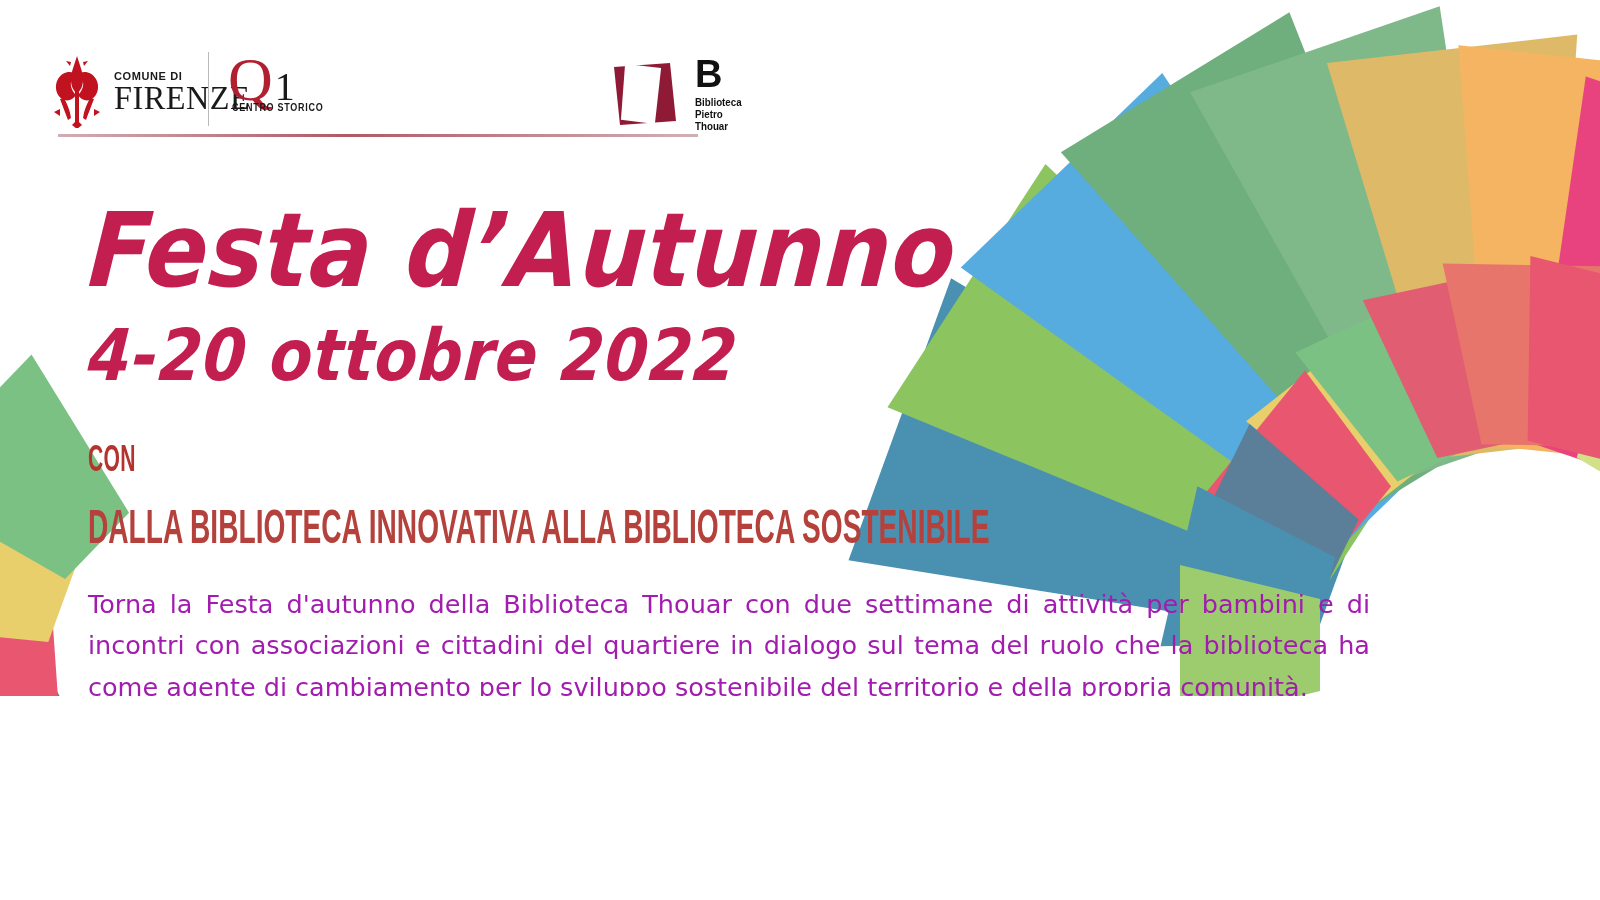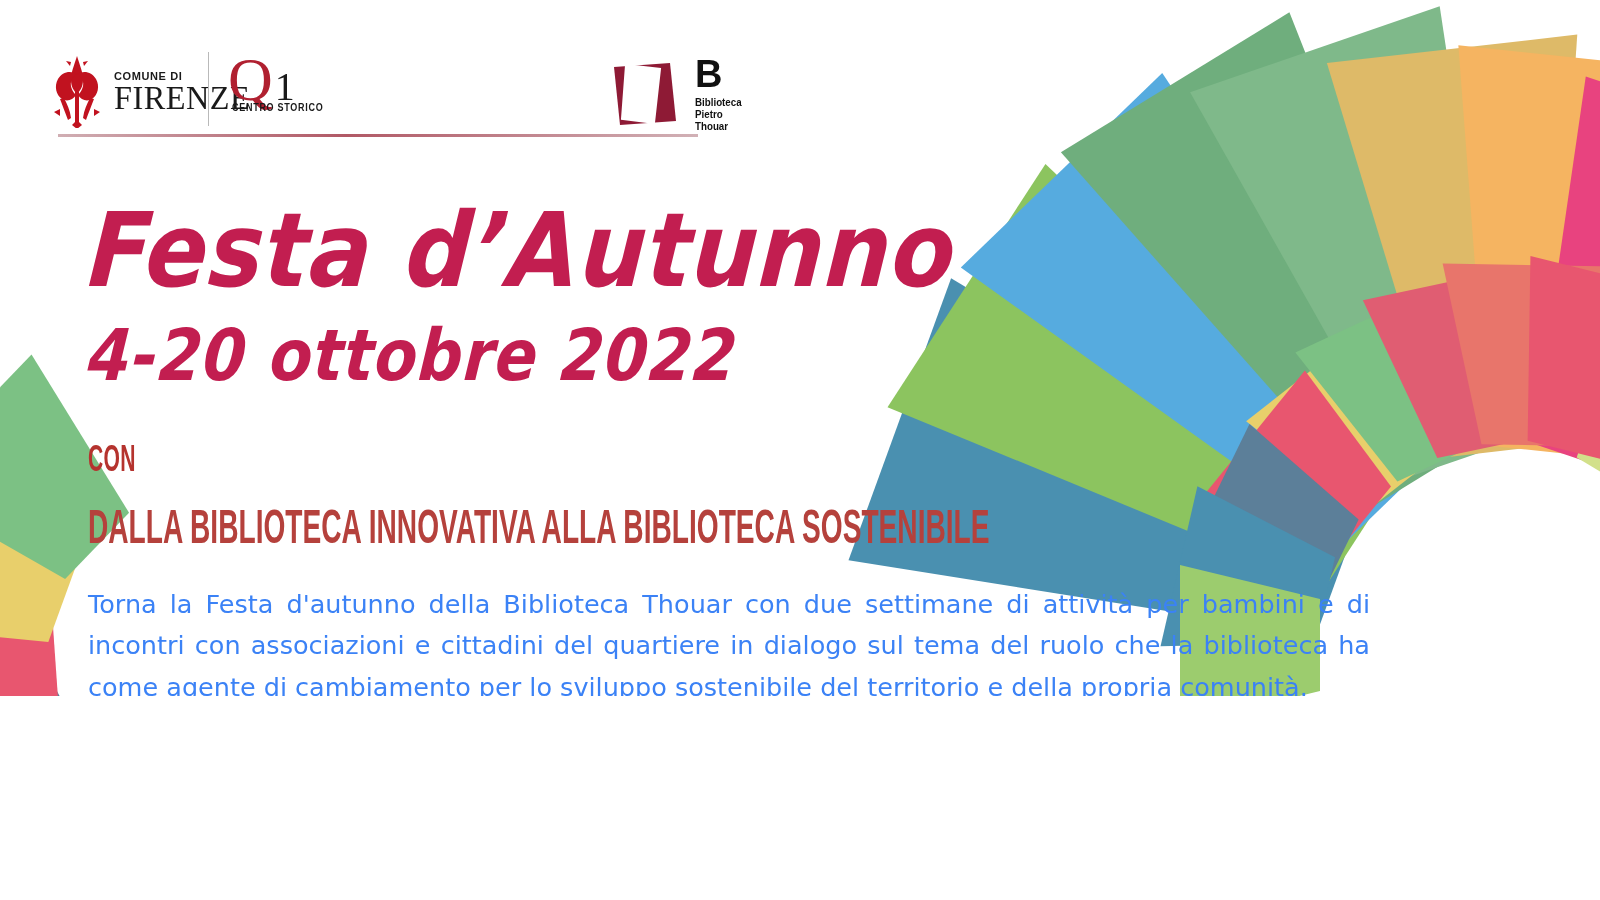--- a/index.html
+++ b/index.html
@@ -186,21 +186,21 @@
 
   
   #body-text {
     position: absolute;
     left: 88px;
     top: 584px;
     width: 1282px;
     font-family: "DejaVu Sans", sans-serif;
     font-size: 25.5px;
     line-height: 1.62;
-    color: #3b82f6;
+    color: #a21caf;
     text-align: justify;
     text-justify: inter-word;
   }
 
   
   #footer-left {
     position: absolute;
     left: 88px;
     top: 833px;
     font-family: "DejaVu Sans", sans-serif;

